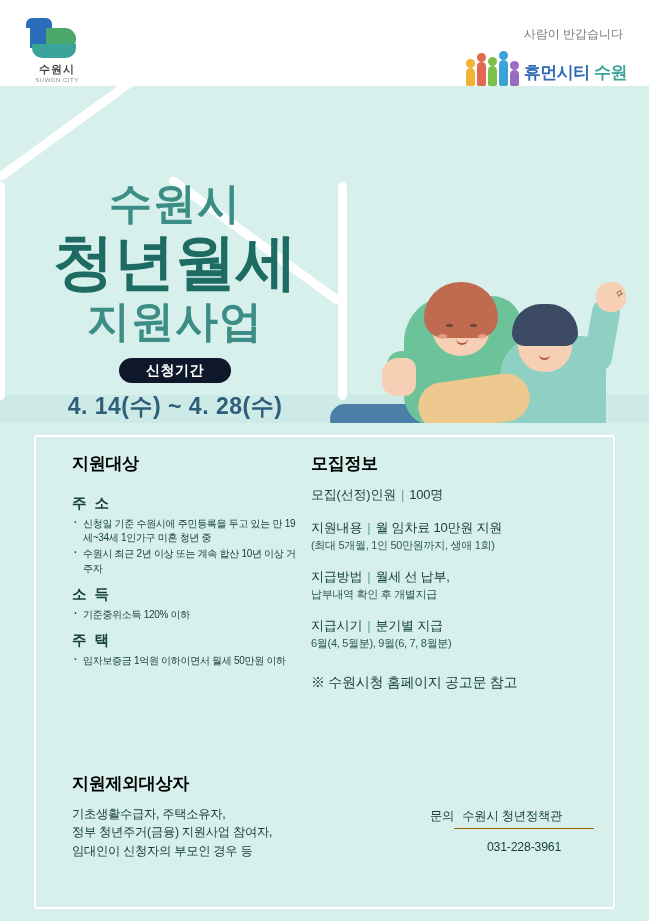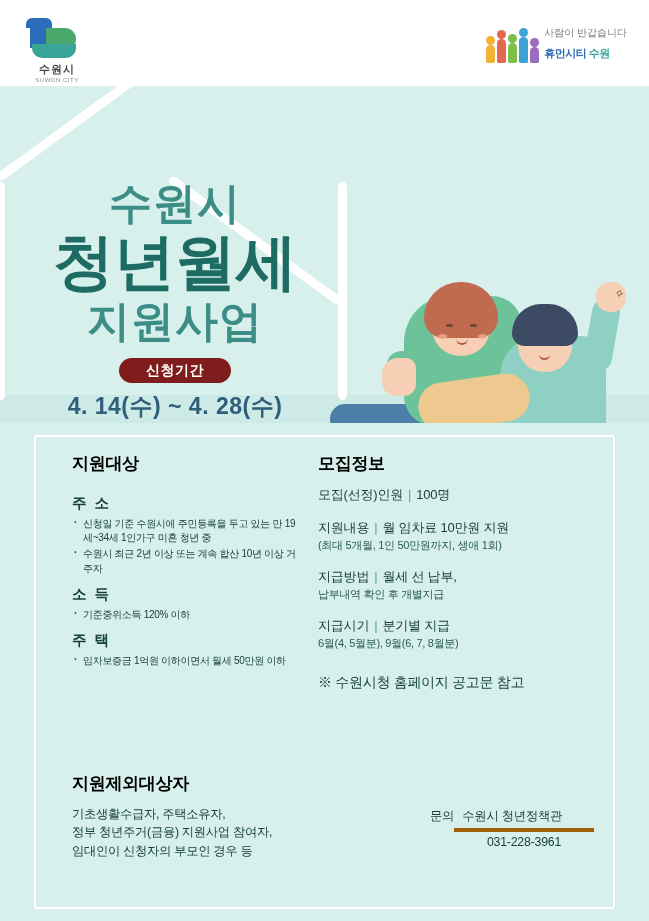--- a/index.html
+++ b/index.html
@@ -108,26 +108,26 @@
     border-radius: 50%;
     background: inherit;
   }
   .human-logo .p1 { left: 0;   height: 18px; background: #f2b234; }
   .human-logo .p2 { left: 11px; height: 24px; background: #e2684f; }
   .human-logo .p3 { left: 22px; height: 20px; background: #7cc04a; }
   .human-logo .p4 { left: 33px; height: 26px; background: #3ba3d6; }
   .human-logo .p5 { left: 44px; height: 16px; background: #9a6cc0; }
   .human-logo .txt { text-align: left; padding-bottom: 2px; }
   .human-logo .slogan {
-    font-size: 10px;
+    font-size: 12px;
     color: #7a7a7a;
-    margin-bottom: 6px;
+    margin-bottom: 18px;
   }
   .human-logo .brand {
-    font-size: 11px;
+    font-size: 17px;
     font-weight: bold;
     color: #2f6ab5;
     letter-spacing: -0.5px;
   }
   .human-logo .brand em {
     font-style: normal;
     color: #3aa39a;
   }
 
   
@@ -205,21 +205,21 @@
     font-weight: bold;
     color: #3c8d85;
     letter-spacing: 1px;
     line-height: 1.1;
     margin-top: 2px;
   }
   .period-badge {
     margin: 12px auto 0;
     width: 112px;
     height: 25px;
-    background: #7f1d1d;
+    background: #0f172a;
     border-radius: 13px;
     color: #ffffff;
     font-size: 14px;
     font-weight: bold;
     line-height: 25px;
     letter-spacing: 0.5px;
     text-align: center;
   }
   .period-dates {
     margin-top: 8px;
@@ -403,21 +403,21 @@
     box-sizing: border-box;
   }
 
   .col-left {
     position: absolute;
     top: 452px; left: 72px;
     width: 230px;
   }
   .col-right {
     position: absolute;
-    top: 452px; left: 318px;
+    top: 452px; left: 311px;
     width: 290px;
   }
   .sec-title {
     font-size: 17px;
     font-weight: bold;
     color: #000000;
     position: relative;
     display: inline-block;
     margin-bottom: 10px;
     letter-spacing: -0.3px;
@@ -500,22 +500,22 @@
   .contact {
     position: absolute;
     top: 808px; left: 430px;
     width: 200px;
     font-size: 12.3px;
     color: #17413d;
     letter-spacing: -0.2px;
   }
   .contact .c1 { margin-bottom: 3px; }
   .contact .c2 {
-    border-top: 4px solid #a16207;
-    padding-top: 3px;
+    border-top: 1px solid #a16207;
+    padding-top: 11px;
     text-align: center;
     width: 140px;
     margin-left: 24px;
   }
   .contact .label { margin-right: 8px; }
 </style>
 </head>
 <body>
 
 <div class="poster">

